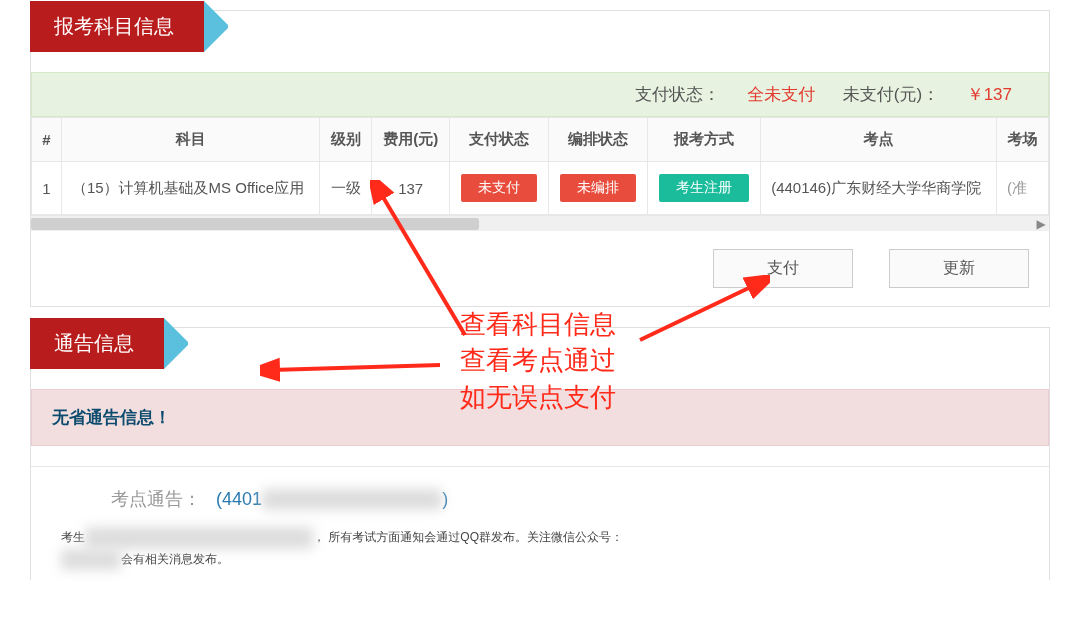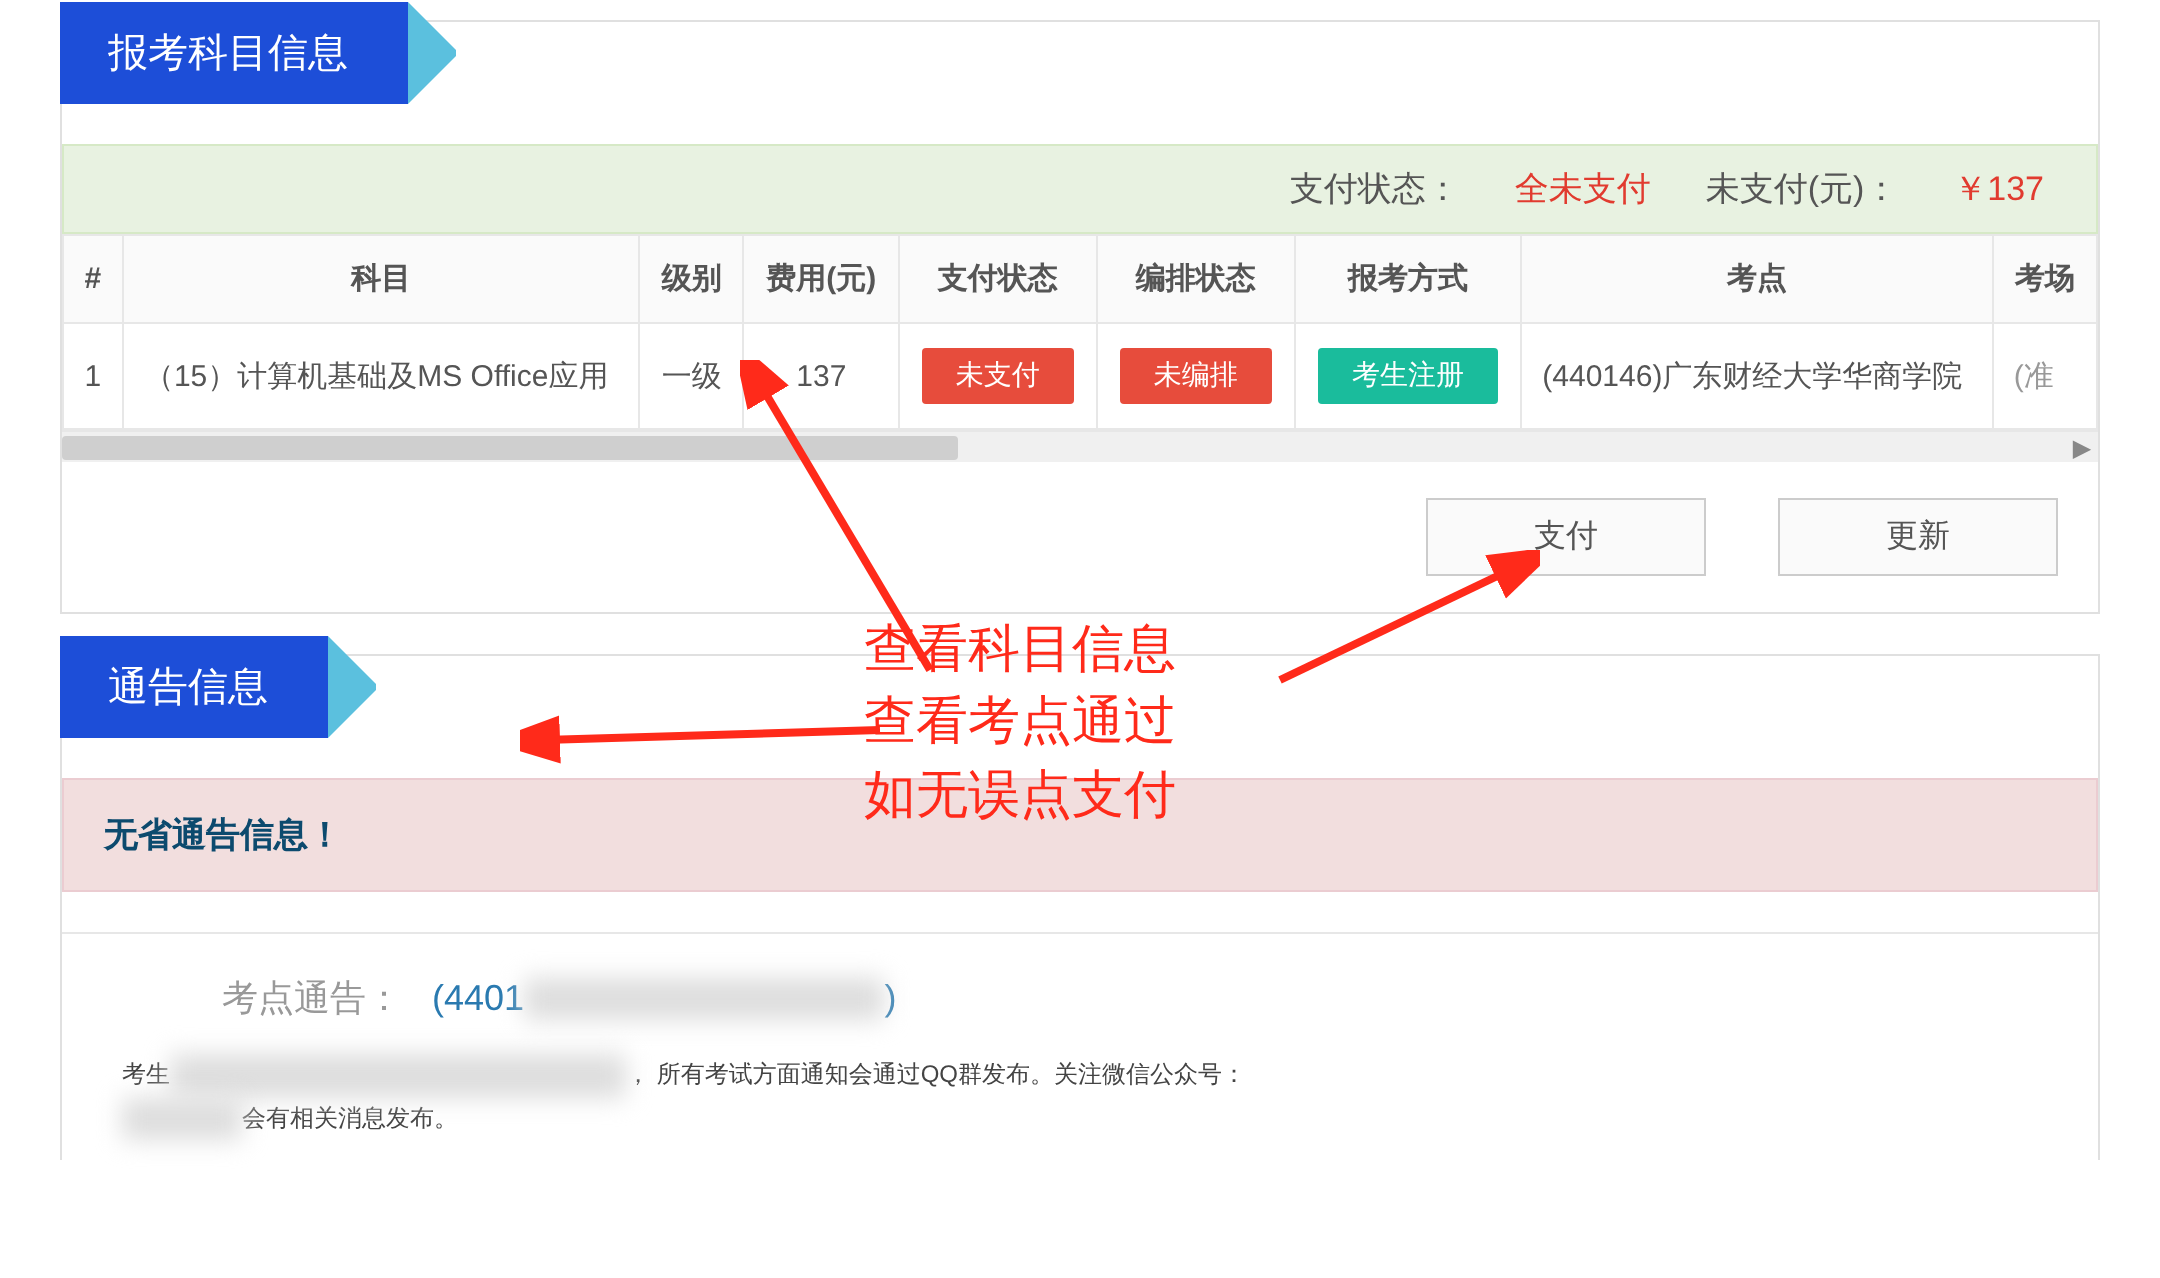--- a/index.html
+++ b/index.html
@@ -9,21 +9,21 @@
       width: 1080px;
       position: relative;
     }
     .panel {
       border: 1px solid #e0e0e0;
       margin: 10px 30px 20px 30px;
       padding-bottom: 10px;
       position: relative;
     }
     .panel-title-tag {
-      background: #1d4ed8;
+      background: #b91c1c;
       color: #fff;
       font-size: 20px;
       padding: 12px 30px 12px 24px;
       display: inline-block;
       position: relative;
       margin-top: -10px;
       margin-left: -1px;
     }
     .panel-title-tag::after {
       content: "";
@@ -34,21 +34,21 @@
       width: 0;
       border-left: 24px solid #5bc0de;
       border-top: 24px solid transparent;
       border-bottom: 24px solid transparent;
     }
     .status-bar {
       background: #e8f2e1;
       border: 1px solid #d6e9c6;
       color: #555;
       font-size: 17px;
-      padding: 10px 26px;
+      padding: 10px 36px;
       margin: 20px 0 0 0;
       text-align: right;
     }
     .status-bar .red { color: #e13b2f; font-weight: 500; }
     .status-bar .spacer { display:inline-block; width:18px; }
     table.subject-table {
       width: 100%;
       border-collapse: collapse;
       font-size: 15px;
       color: #555;
@@ -247,21 +247,21 @@
       <span>考点通告：</span>&nbsp;&nbsp;
       <span class="blue"><span>(4401</span><span class="blurred">000000000000000000</span>)</span>
     </div>
     <div class="notice-body">
       <span>考生</span><span class="blurred">xxxxxxxxxxxxxxxxxxxxxxxxxxxxxxxxxxxxxx</span><span>， 所有考试方面通知会通过QQ群发布。关注微信公众号：</span><br>
       <span class="blurred">xxxxxxxxxx</span><span>会有相关消息发布。</span>
     </div>
   </div>
 </div>
 
-<div class="annotation-text" style="left:432px; top:306px;">
+<div class="annotation-text" style="left:460px; top:306px;">
   <div>查看科目信息</div>
   <div>查看考点通过</div>
   <div>如无误点支付</div>
 </div>
 
 <svg class="arrow-overlay" style="left:370px; top:180px; width:110px; height:170px;">
   <defs>
       <marker id="ah1" markerWidth="10" markerHeight="10" refX="2" refY="3" orient="auto">
         <path d="M0,0 L0,6 L9,3 z" fill="#ff2a1a"></path>
       </marker>

